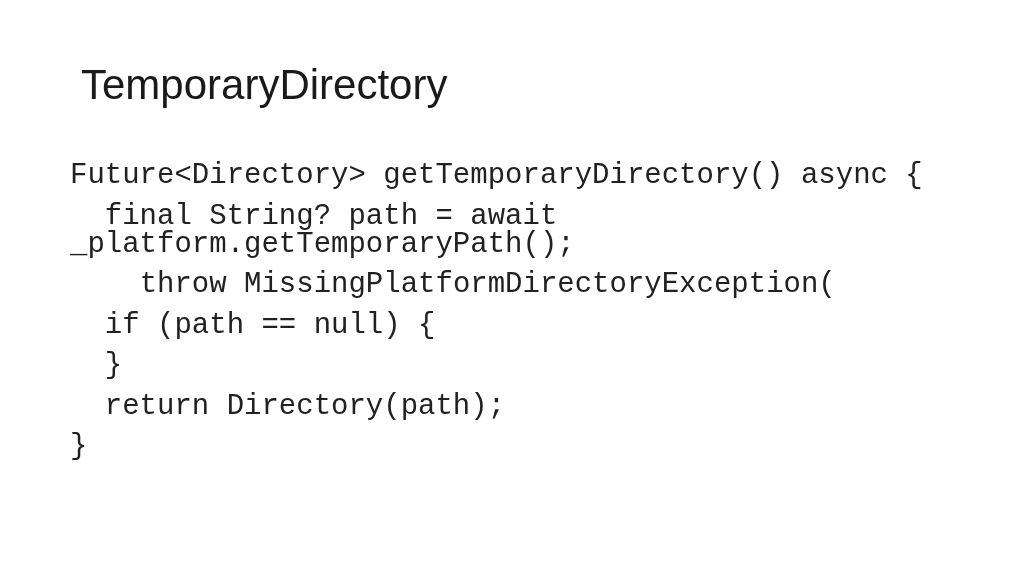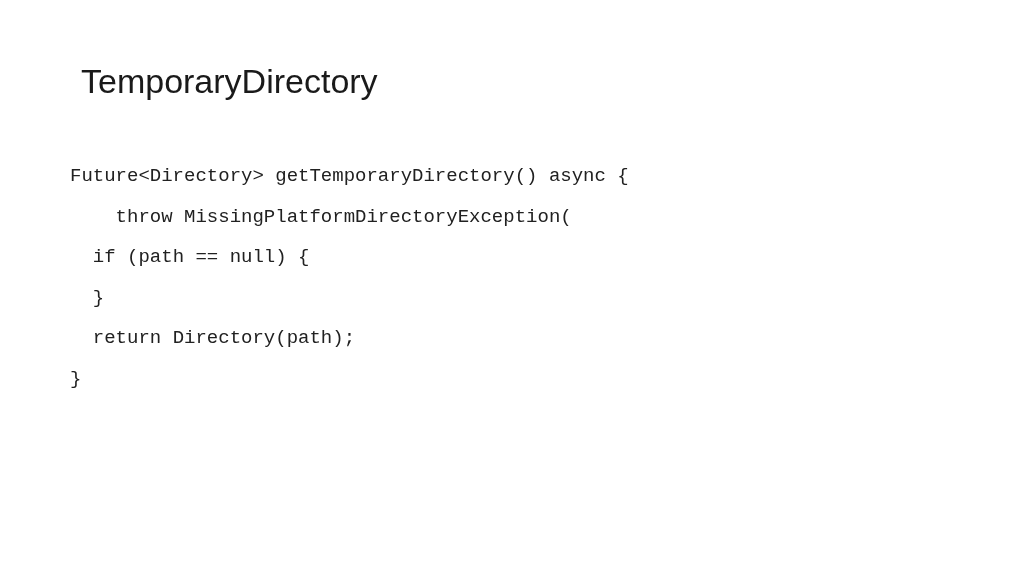--- a/index.html
+++ b/index.html
@@ -14,50 +14,51 @@
     background: #ffffff;
     overflow: hidden;
     font-family: "Liberation Sans", sans-serif;
   }
   .slide-title {
     position: absolute;
     left: 81px;
     top: 64px;
     margin: 0;
     font-family: "Liberation Sans", sans-serif;
-    font-size: 34px;
+    font-size: 42px;
     font-weight: 400;
     letter-spacing: 0px;
     line-height: 1;
     color: #1a1a1a;
   }
   .code-block {
     position: absolute;
     left: 70px;
     top: 162px;
     width: 872px;
     font-family: "Liberation Mono", "DejaVu Sans Mono", monospace;
-    font-size: 19px;
+    font-size: 29px;
     line-height: 28px;
     color: #212121;
   }
   .code-block p {
     margin: 0 0 12.5px 0;
     white-space: pre-wrap;
     word-break: normal;
     overflow-wrap: normal;
   }
 </style>
 </head>
 <body>
 
 <div class="slide">
   <h1 class="slide-title">TemporaryDirectory</h1>
 
   <div class="code-block">
     <p>Future&lt;Directory&gt; getTemporaryDirectory() async {</p>
+    <p>  final String? path = await _platform.getTemporaryPath();</p>
     <p>    throw MissingPlatformDirectoryException(</p>
     <p>  if (path == null) {</p>
     <p>  }</p>
     <p>  return Directory(path);</p>
     <p>}</p>
   </div>
 </div>
 
 </body></html>

